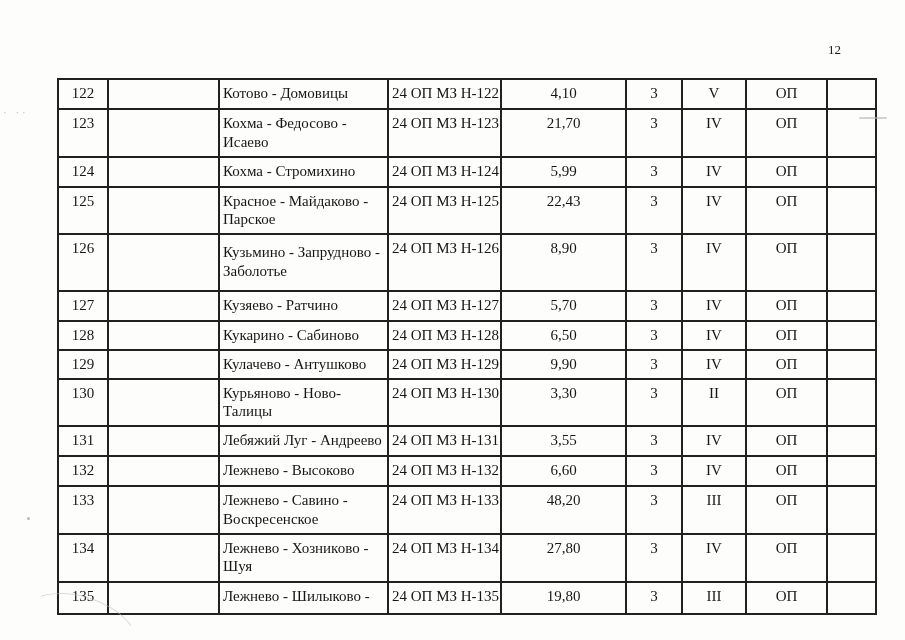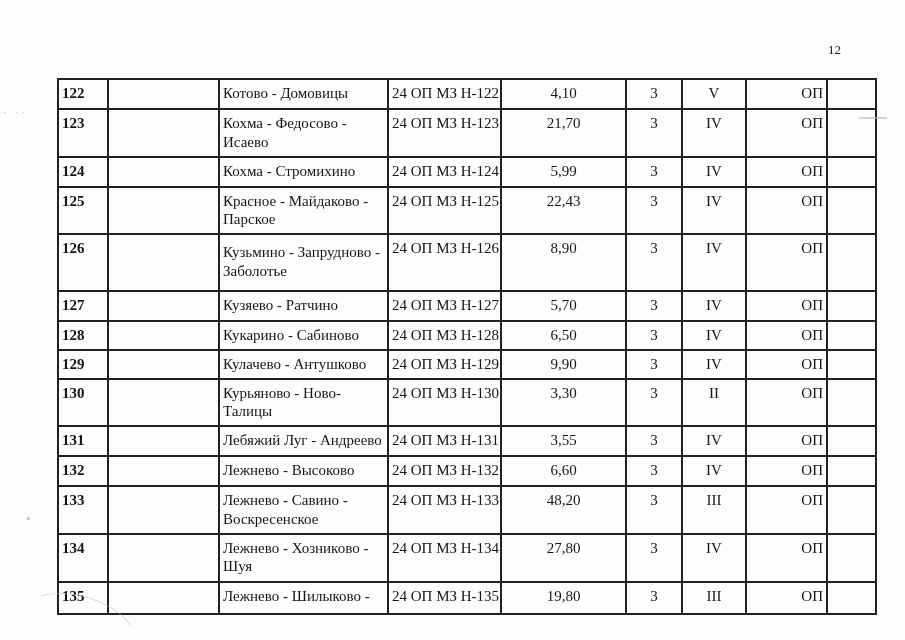--- a/index.html
+++ b/index.html
@@ -32,28 +32,28 @@
     table-layout: fixed;
     font-size: 15px;
     line-height: 1.25;
   }
   table.roads td {
     border: 2px solid #212121;
     padding: 4px 3px;
     vertical-align: top;
     overflow: hidden;
   }
-  td.c-num  { text-align: left; padding-left: 5px; font-weight: bold; }
+  td.c-num  { text-align: center; padding-left: 5px; }
   td.c-blank{ }
   td.c-name { text-align: left; padding-left: 6px; padding-right: 2px; white-space: pre-line; }
   td.c-id   { text-align: left; padding-left: 3px; white-space: nowrap; }
   td.c-len  { text-align: center; }
   td.c-val  { text-align: center; }
   td.c-cat  { text-align: center; }
-  td.c-op   { text-align: right; padding-left: 7px; }
+  td.c-op   { text-align: center; padding-left: 7px; }
   td.c-end  { }
 
   
   table.roads tr:nth-child(1)  { height: 30px; }
   table.roads tr:nth-child(2)  { height: 41px; }
   table.roads tr:nth-child(3)  { height: 30px; }
   table.roads tr:nth-child(4)  { height: 41px; }
   table.roads tr:nth-child(5)  { height: 57px; }
   table.roads tr:nth-child(6)  { height: 30px; }
   table.roads tr:nth-child(7)  { height: 27px; }

